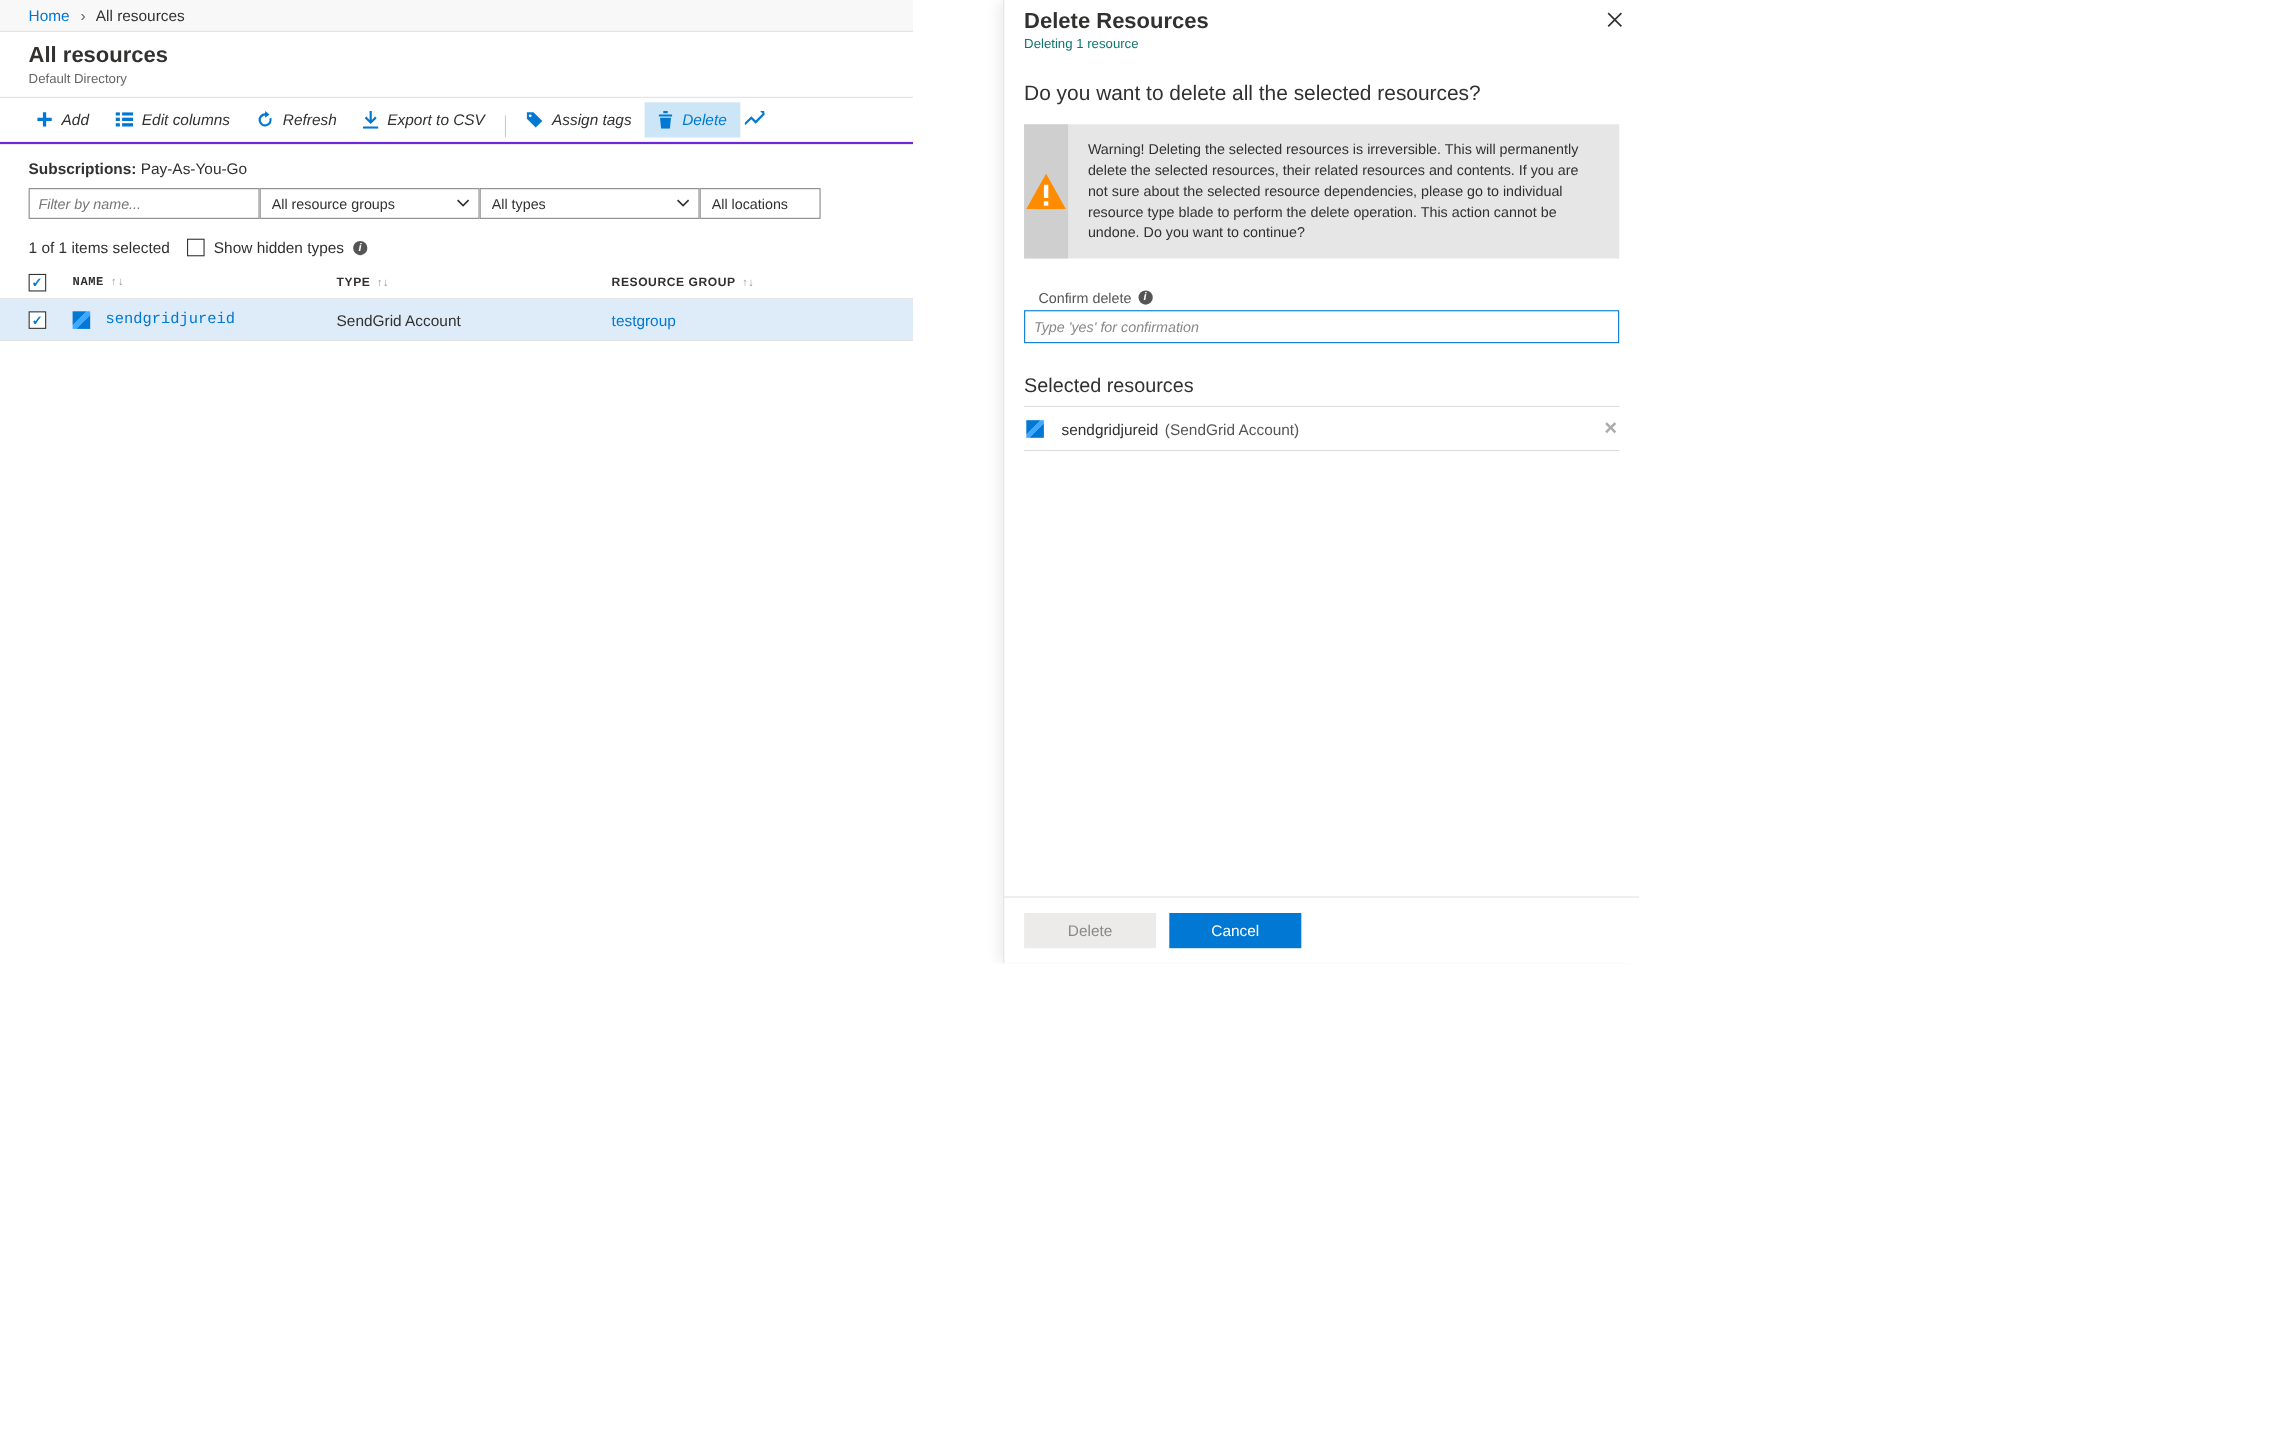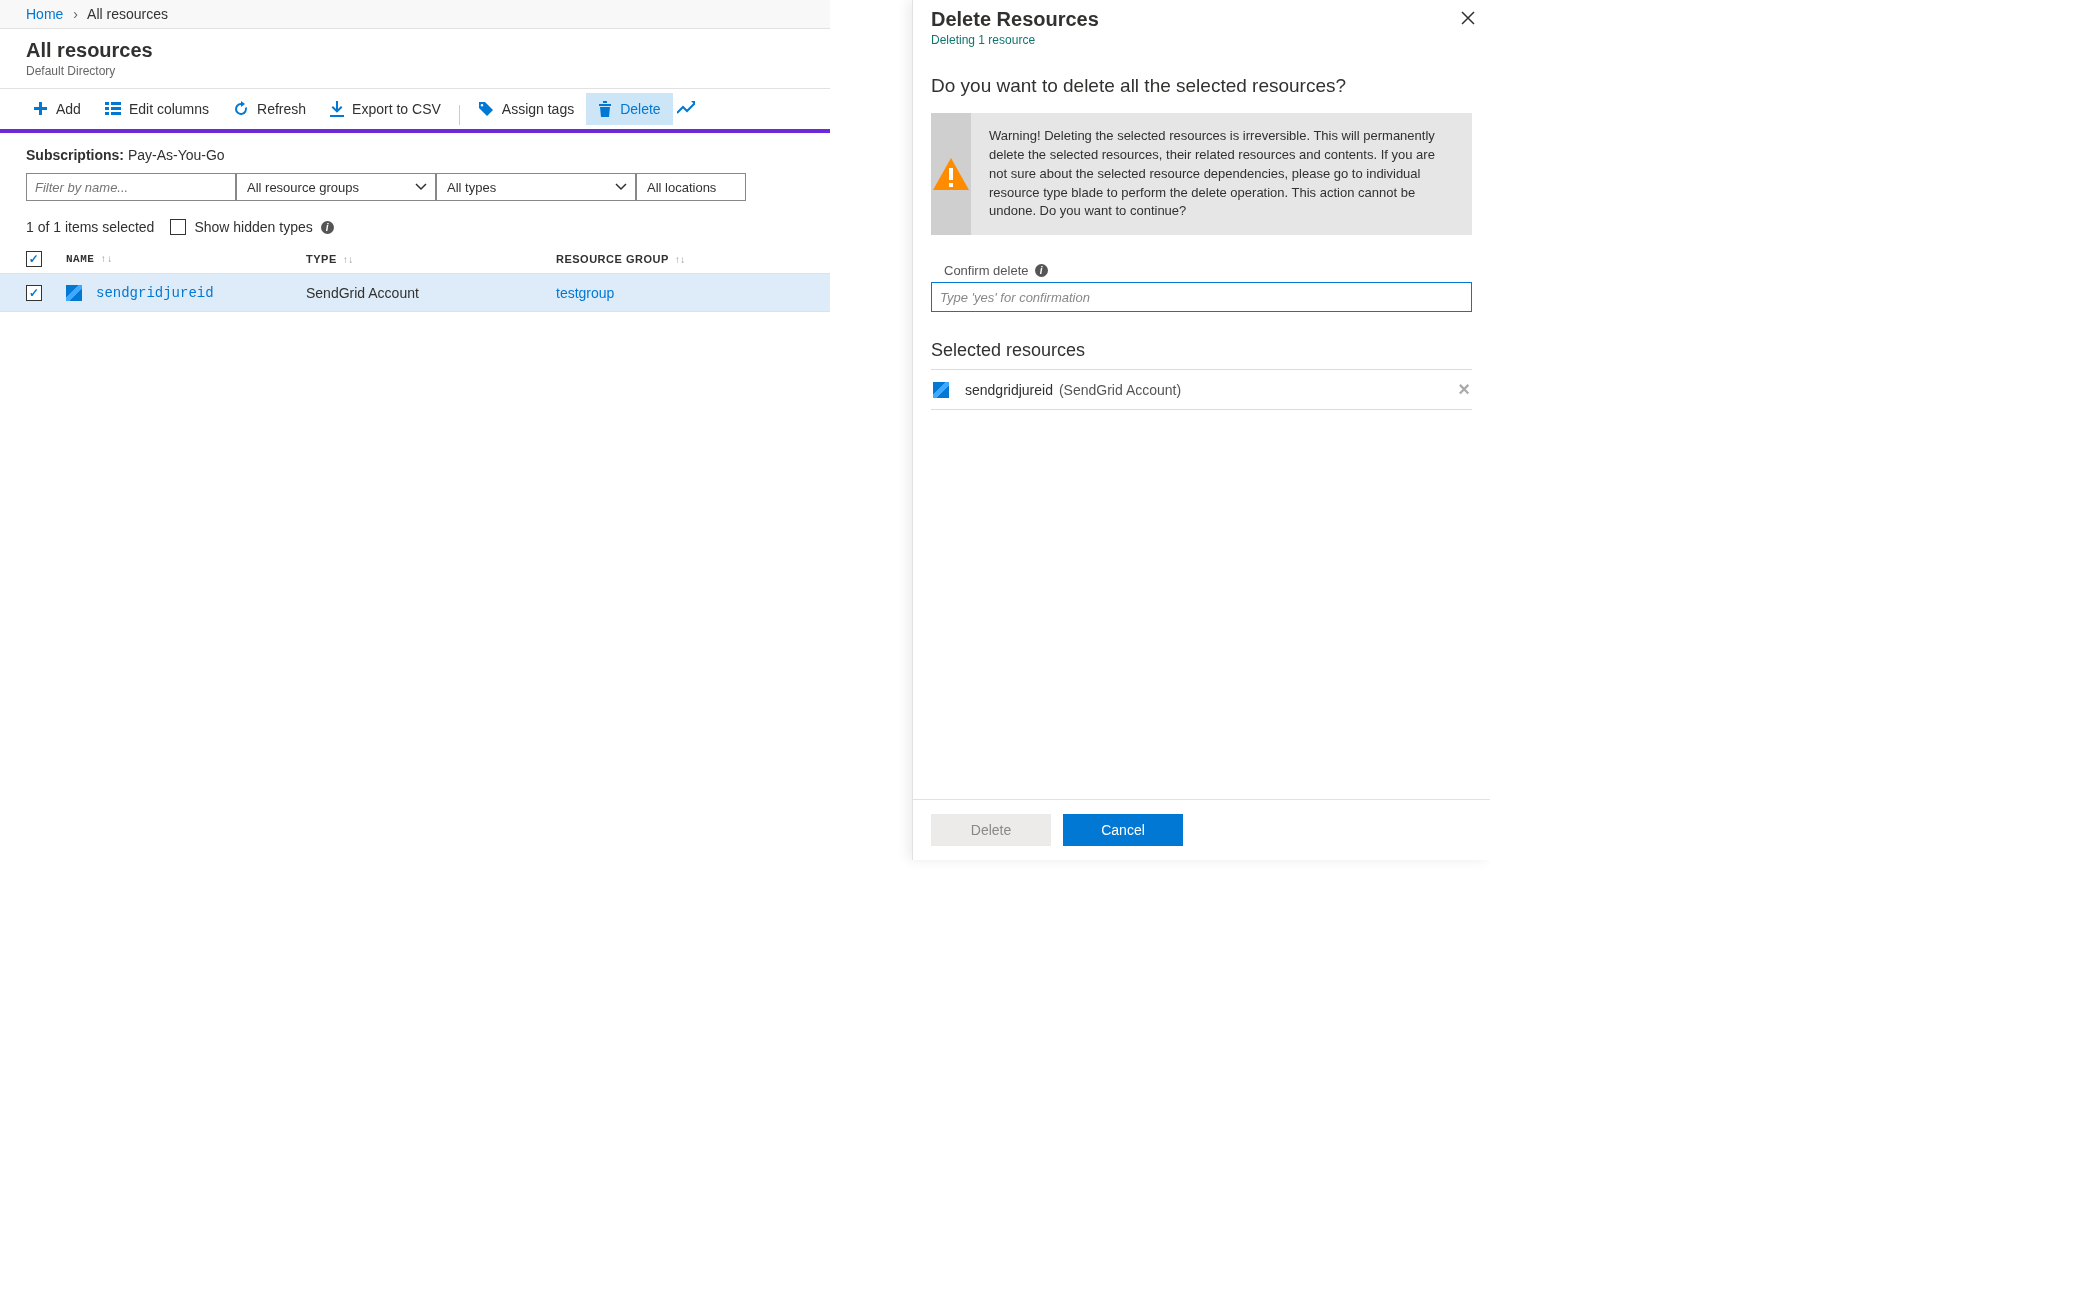--- a/index.html
+++ b/index.html
@@ -31,21 +31,22 @@
   .title-block {
     padding: 10px 20px 10px 26px;
     border-bottom: 1px solid #e1e1e1;
   }
   .title-block h1 { font-size: 20px; font-weight: 600; }
   .title-block .subtitle { font-size: 12px; color: #666; margin-top: 2px; }
   .toolbar {
     display: flex;
     align-items: flex-end;
     padding: 4px 20px 4px 20px;
-    border-bottom: 4px solid #6d28d9;
+    border-bottom: 2px solid #6d28d9;
+    font-style: italic;
   }
   .toolbar-btn {
     display: flex; align-items: center;
     padding: 8px 12px;
     cursor: pointer;
     font-size: 14px;
     color: #323130;
   }
   .toolbar-btn.active { background: #cde6f7; color: #0078d4; }
   .toolbar-btn .ic { margin-right: 8px; display:inline-flex; align-items:center; }
@@ -102,21 +103,21 @@
   }
   .grid-row .col-name a, .grid-row .col-rg a { color: #0078d4; text-decoration: none; }
   .res-icon {
     width: 16px; height: 16px; margin-right: 8px;
     display: inline-block;
     background: linear-gradient(135deg, #0078d4 40%, #40a9ff 40%, #40a9ff 60%, #0078d4 60%);
   }
   
   .panel {
     position: absolute;
-    right: 0; top: 0; bottom: 16px;
+    right: 0; top: 0; bottom: 0;
     width: 578px;
     background: #fff;
     border-left: 1px solid #e1e1e1;
     box-shadow: -4px 0 12px rgba(0,0,0,0.08);
     display: flex; flex-direction: column;
   }
   .panel-header {
     padding: 8px 18px 8px 18px;
     position: relative;
   }

